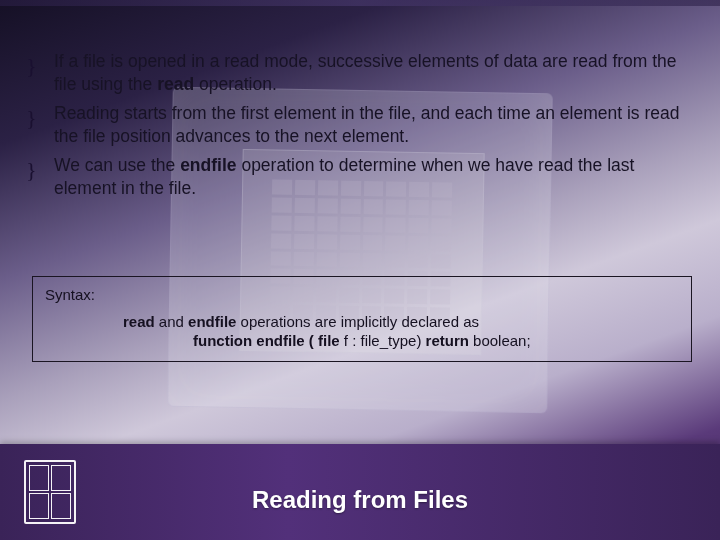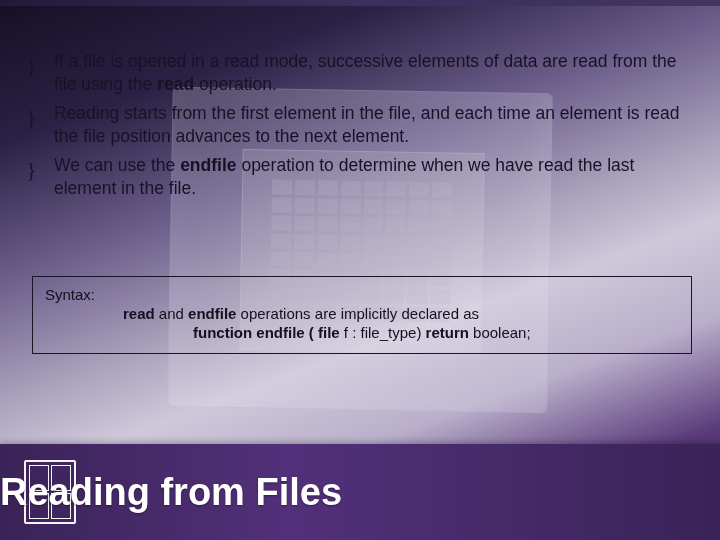--- a/index.html
+++ b/index.html
@@ -55,32 +55,33 @@
   }
   .strong { font-weight: bold; }
   .syntax-box {
     position: absolute;
     left: 32px; right: 28px; top: 276px;
     background: rgba(255,255,255,0.0);
     border: 1.5px solid #1a1522;
     padding: 8px 12px 10px 12px;
     font-size: 15px; line-height: 1.28; color: #151020;
   }
-  .syntax-head { font-weight: 400; margin-bottom: 0; }
+  .syntax-head { font-weight: 400; margin-bottom: 8px; }
   .syntax-line { padding-left: 78px; }
   .syntax-line2 { padding-left: 148px; }
   .footer {
     position: absolute; left: 0; right: 0; bottom: 0; height: 96px;
     background: linear-gradient(90deg,#3a2358 0%, #52307a 40%, #3a2358 100%);
     box-shadow: 0 -2px 6px rgba(0,0,0,0.25);
   }
   .title {
     position: absolute; left: 0; right: 0; bottom: 26px;
+    text-align: center;
     color: #ffffff;
-    font-size: 38px; font-weight: bold;
+    font-size: 24px; font-weight: bold;
     text-shadow: 0 1px 2px rgba(0,0,0,0.4);
   }
   .logo {
     position: absolute; left: 24px; bottom: 16px;
     width: 52px; height: 64px;
     border: 2px solid #ffffff; border-radius: 2px;
     display: grid; grid-template-rows: 1fr 1fr; gap: 2px; padding: 3px;
     opacity: .95;
   }
   .logo .row { display: grid; grid-template-columns: 1fr 1fr; gap: 2px; }

